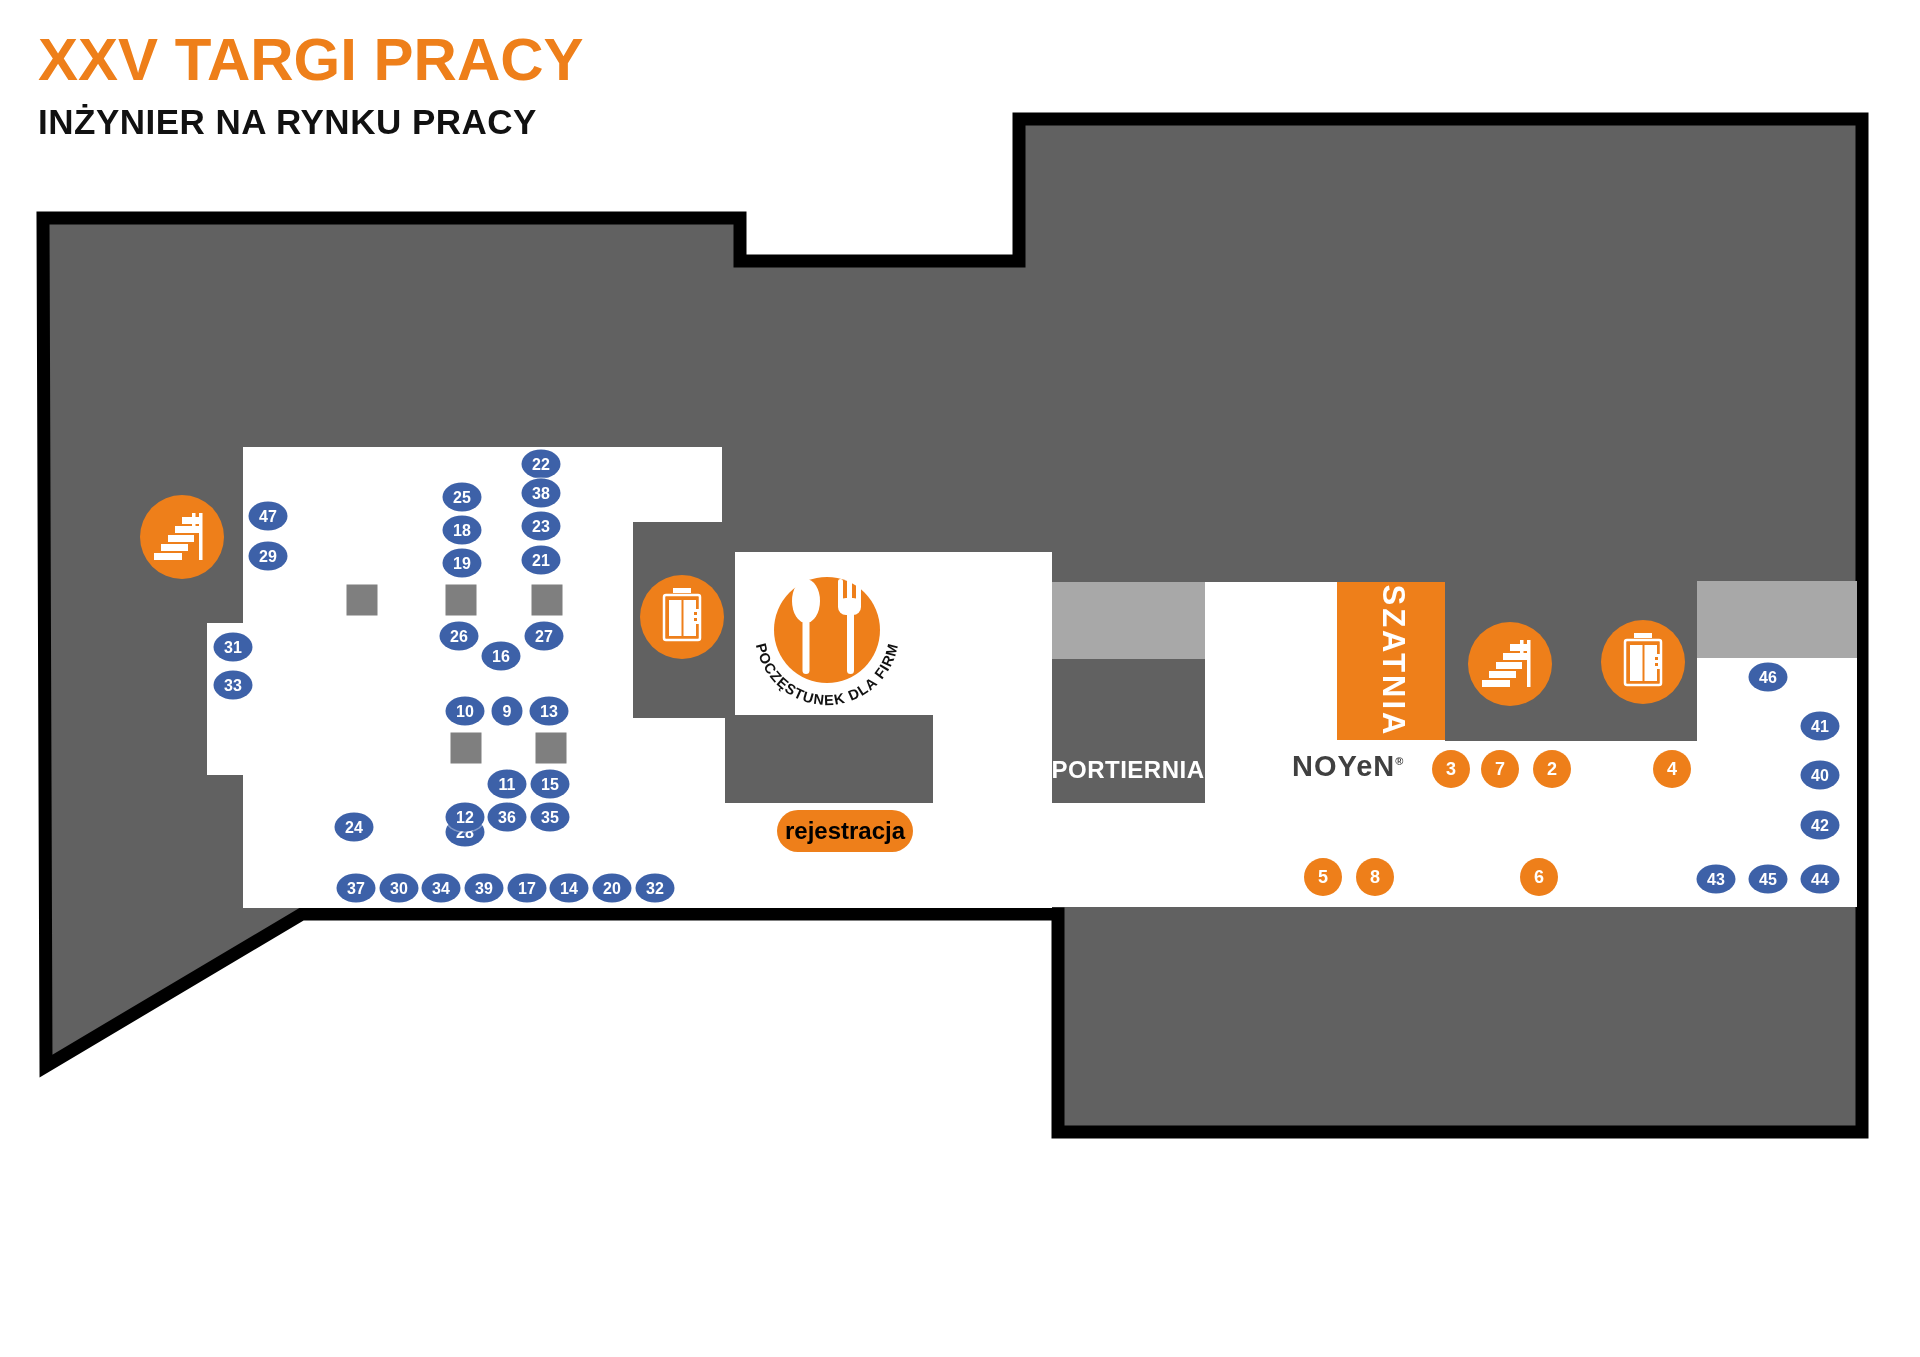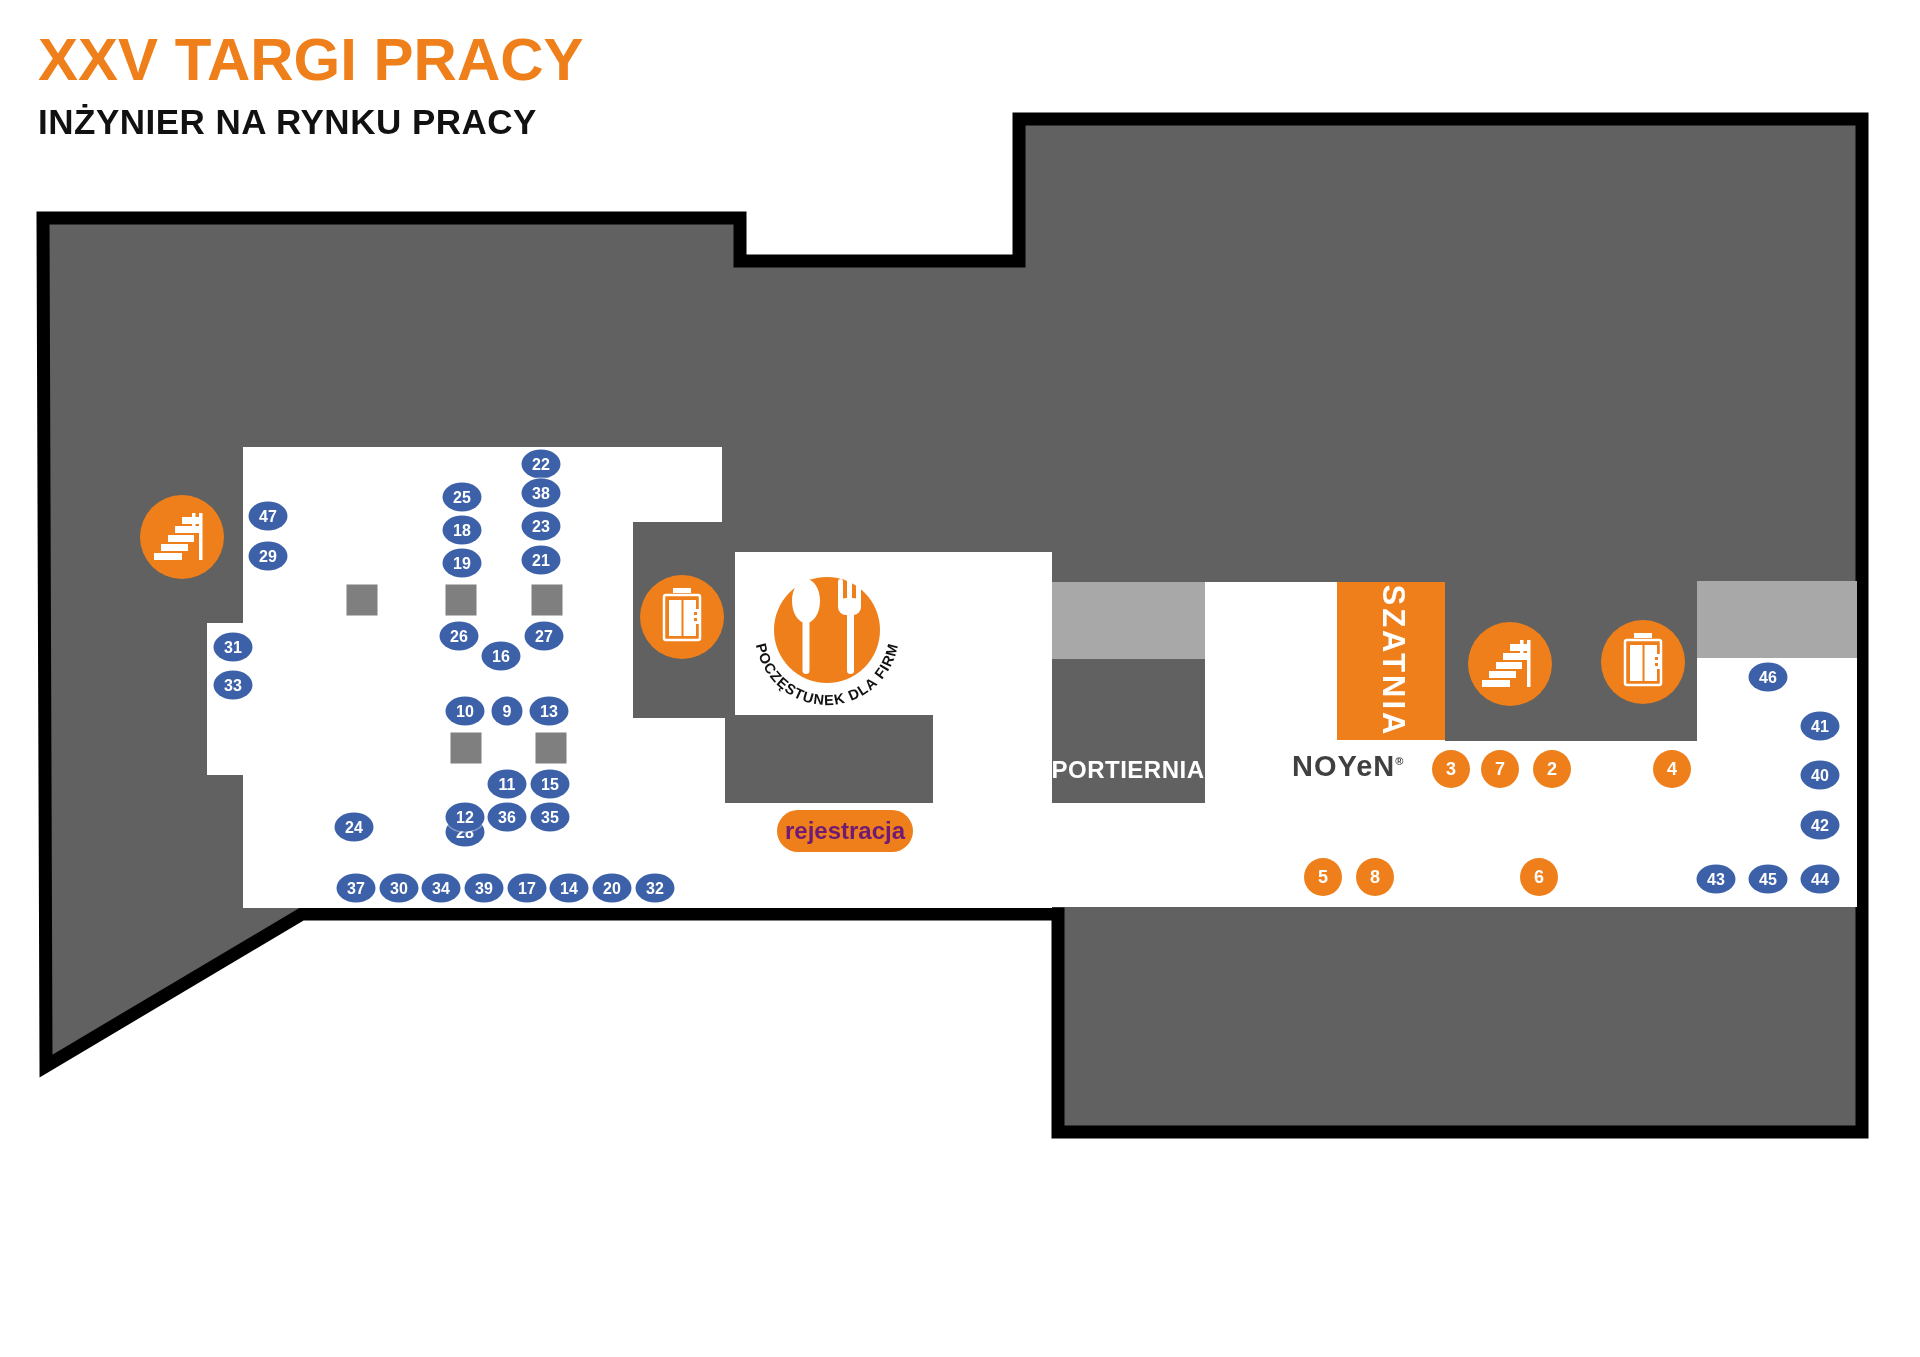--- a/index.html
+++ b/index.html
@@ -38,21 +38,21 @@
   .booth.orange{
     width:38px;height:38px;border-radius:50%;background:var(--orange);
     font-size:18px;
   }
   .pillar{
     position:absolute;width:31px;height:31px;background:var(--pillar);
     transform:translate(-50%,-50%);
   }
   .pill-label{
     position:absolute;left:777px;top:810px;width:136px;height:42px;
-    background:var(--orange);border-radius:21px;color:#701a75;font-weight:700;
+    background:var(--orange);border-radius:21px;color:#000000;font-weight:700;
     font-size:24px;display:flex;align-items:center;justify-content:center;
   }
   .brand{
     position:absolute;left:1292px;top:750px;color:#404040;
     font-weight:900;font-size:29px;letter-spacing:1px;white-space:nowrap;
   }
   .brand sup{font-size:11px;font-weight:700;}
 </style>
 </head>
 <body>

